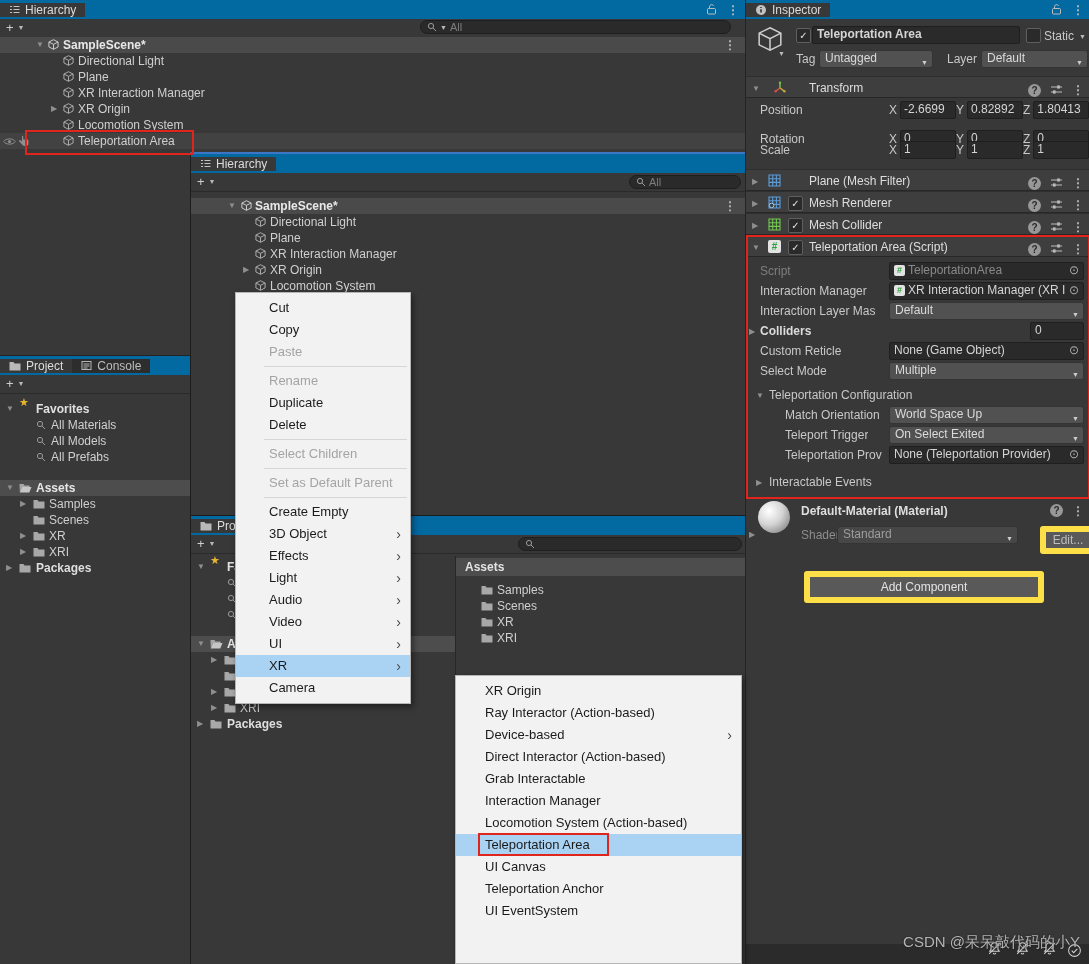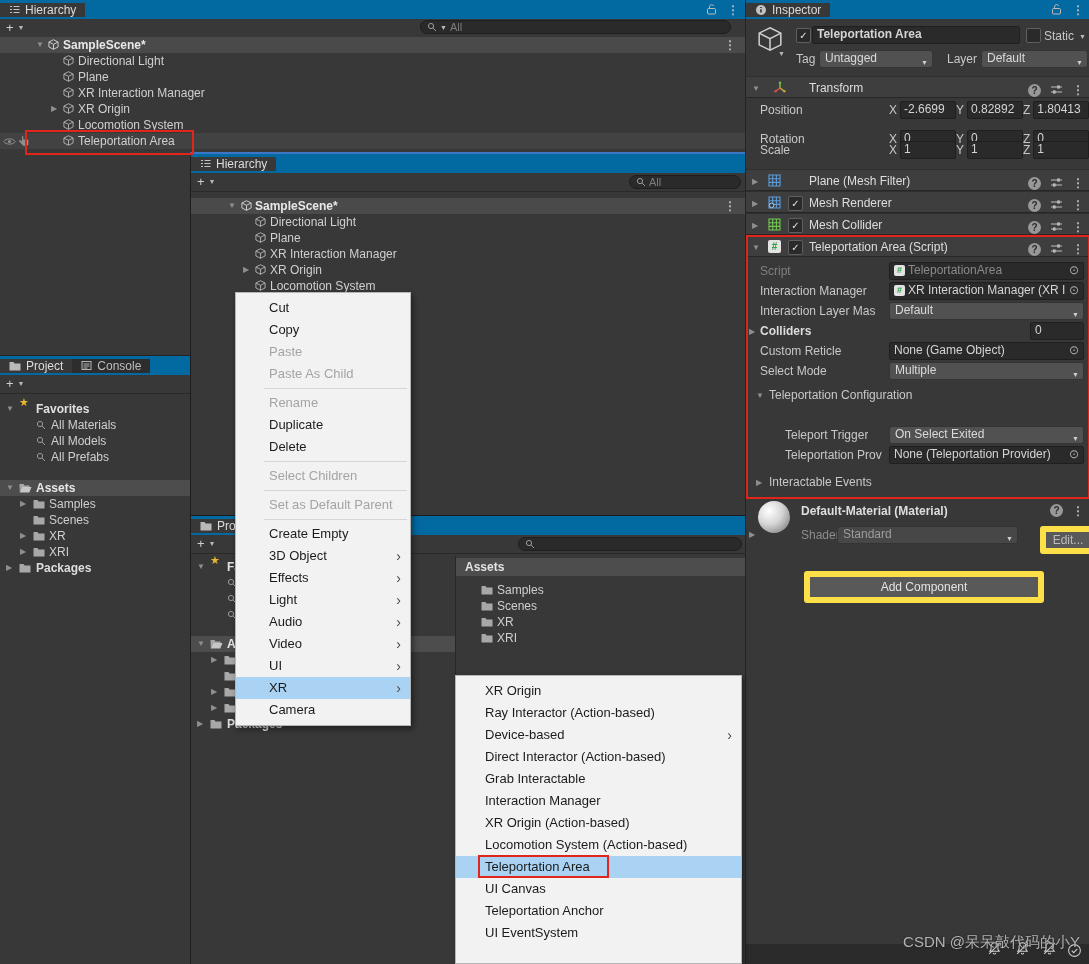--- a/index.html
+++ b/index.html
@@ -448,24 +448,20 @@
       <div class="cm-item">
         <span class="cm-label">Copy</span>
         
       </div>
 
       <div class="cm-item disabled">
         <span class="cm-label">Paste</span>
         
       </div>
 
-      <div class="cm-item disabled">
-        <span class="cm-label">Paste As Child</span>
-        
-      </div>
 
       <div class="cm-item sep">
         
         
       </div>
 
       <div class="cm-item disabled">
         <span class="cm-label">Rename</span>
         
       </div>
@@ -577,24 +573,20 @@
       <div class="cm-item">
         <span class="cm-label">Grab Interactable</span>
         
       </div>
 
       <div class="cm-item">
         <span class="cm-label">Interaction Manager</span>
         
       </div>
 
-      <div class="cm-item">
-        <span class="cm-label">XR Origin (Action-based)</span>
-        
-      </div>
 
       <div class="cm-item">
         <span class="cm-label">Locomotion System (Action-based)</span>
         
       </div>
 
       <div class="cm-item hl boxed">
         <span class="cm-label">Teleportation Area</span>
         
       </div>
@@ -811,20 +803,24 @@
       <span class="ilabel">Custom Reticle</span>
       <div class="ifield"><span>None (Game Object)</span><span class="picker">⊙</span></div>
     </div>
     <div class="ir" style="top:362px">
       <span class="ilabel">Select Mode</span>
       <div class="idrop"><span>Multiple</span><span class="dc">▼</span></div>
     </div>
     <div class="ir" style="top:386px">
       <span class="fold" style="left:10px;top:5px">▼</span>
       <span class="ilabel" style="left:23px;max-width:220px">Teleportation Configuration</span>
+    </div>
+    <div class="ir" style="top:406px">
+      <span class="ilabel" style="left:39px;max-width:100px">Match Orientation</span>
+      <div class="idrop"><span>World Space Up</span><span class="dc">▼</span></div>
     </div>
     <div class="ir" style="top:426px">
       <span class="ilabel" style="left:39px;max-width:100px">Teleport Trigger</span>
       <div class="idrop"><span>On Select Exited</span><span class="dc">▼</span></div>
     </div>
     <div class="ir" style="top:446px">
       <span class="ilabel" style="left:39px;max-width:100px">Teleportation Prov</span>
       <div class="ifield"><span>None (Teleportation Provider)</span><span class="picker">⊙</span></div>
     </div>
     <div class="ir" style="top:473px">

